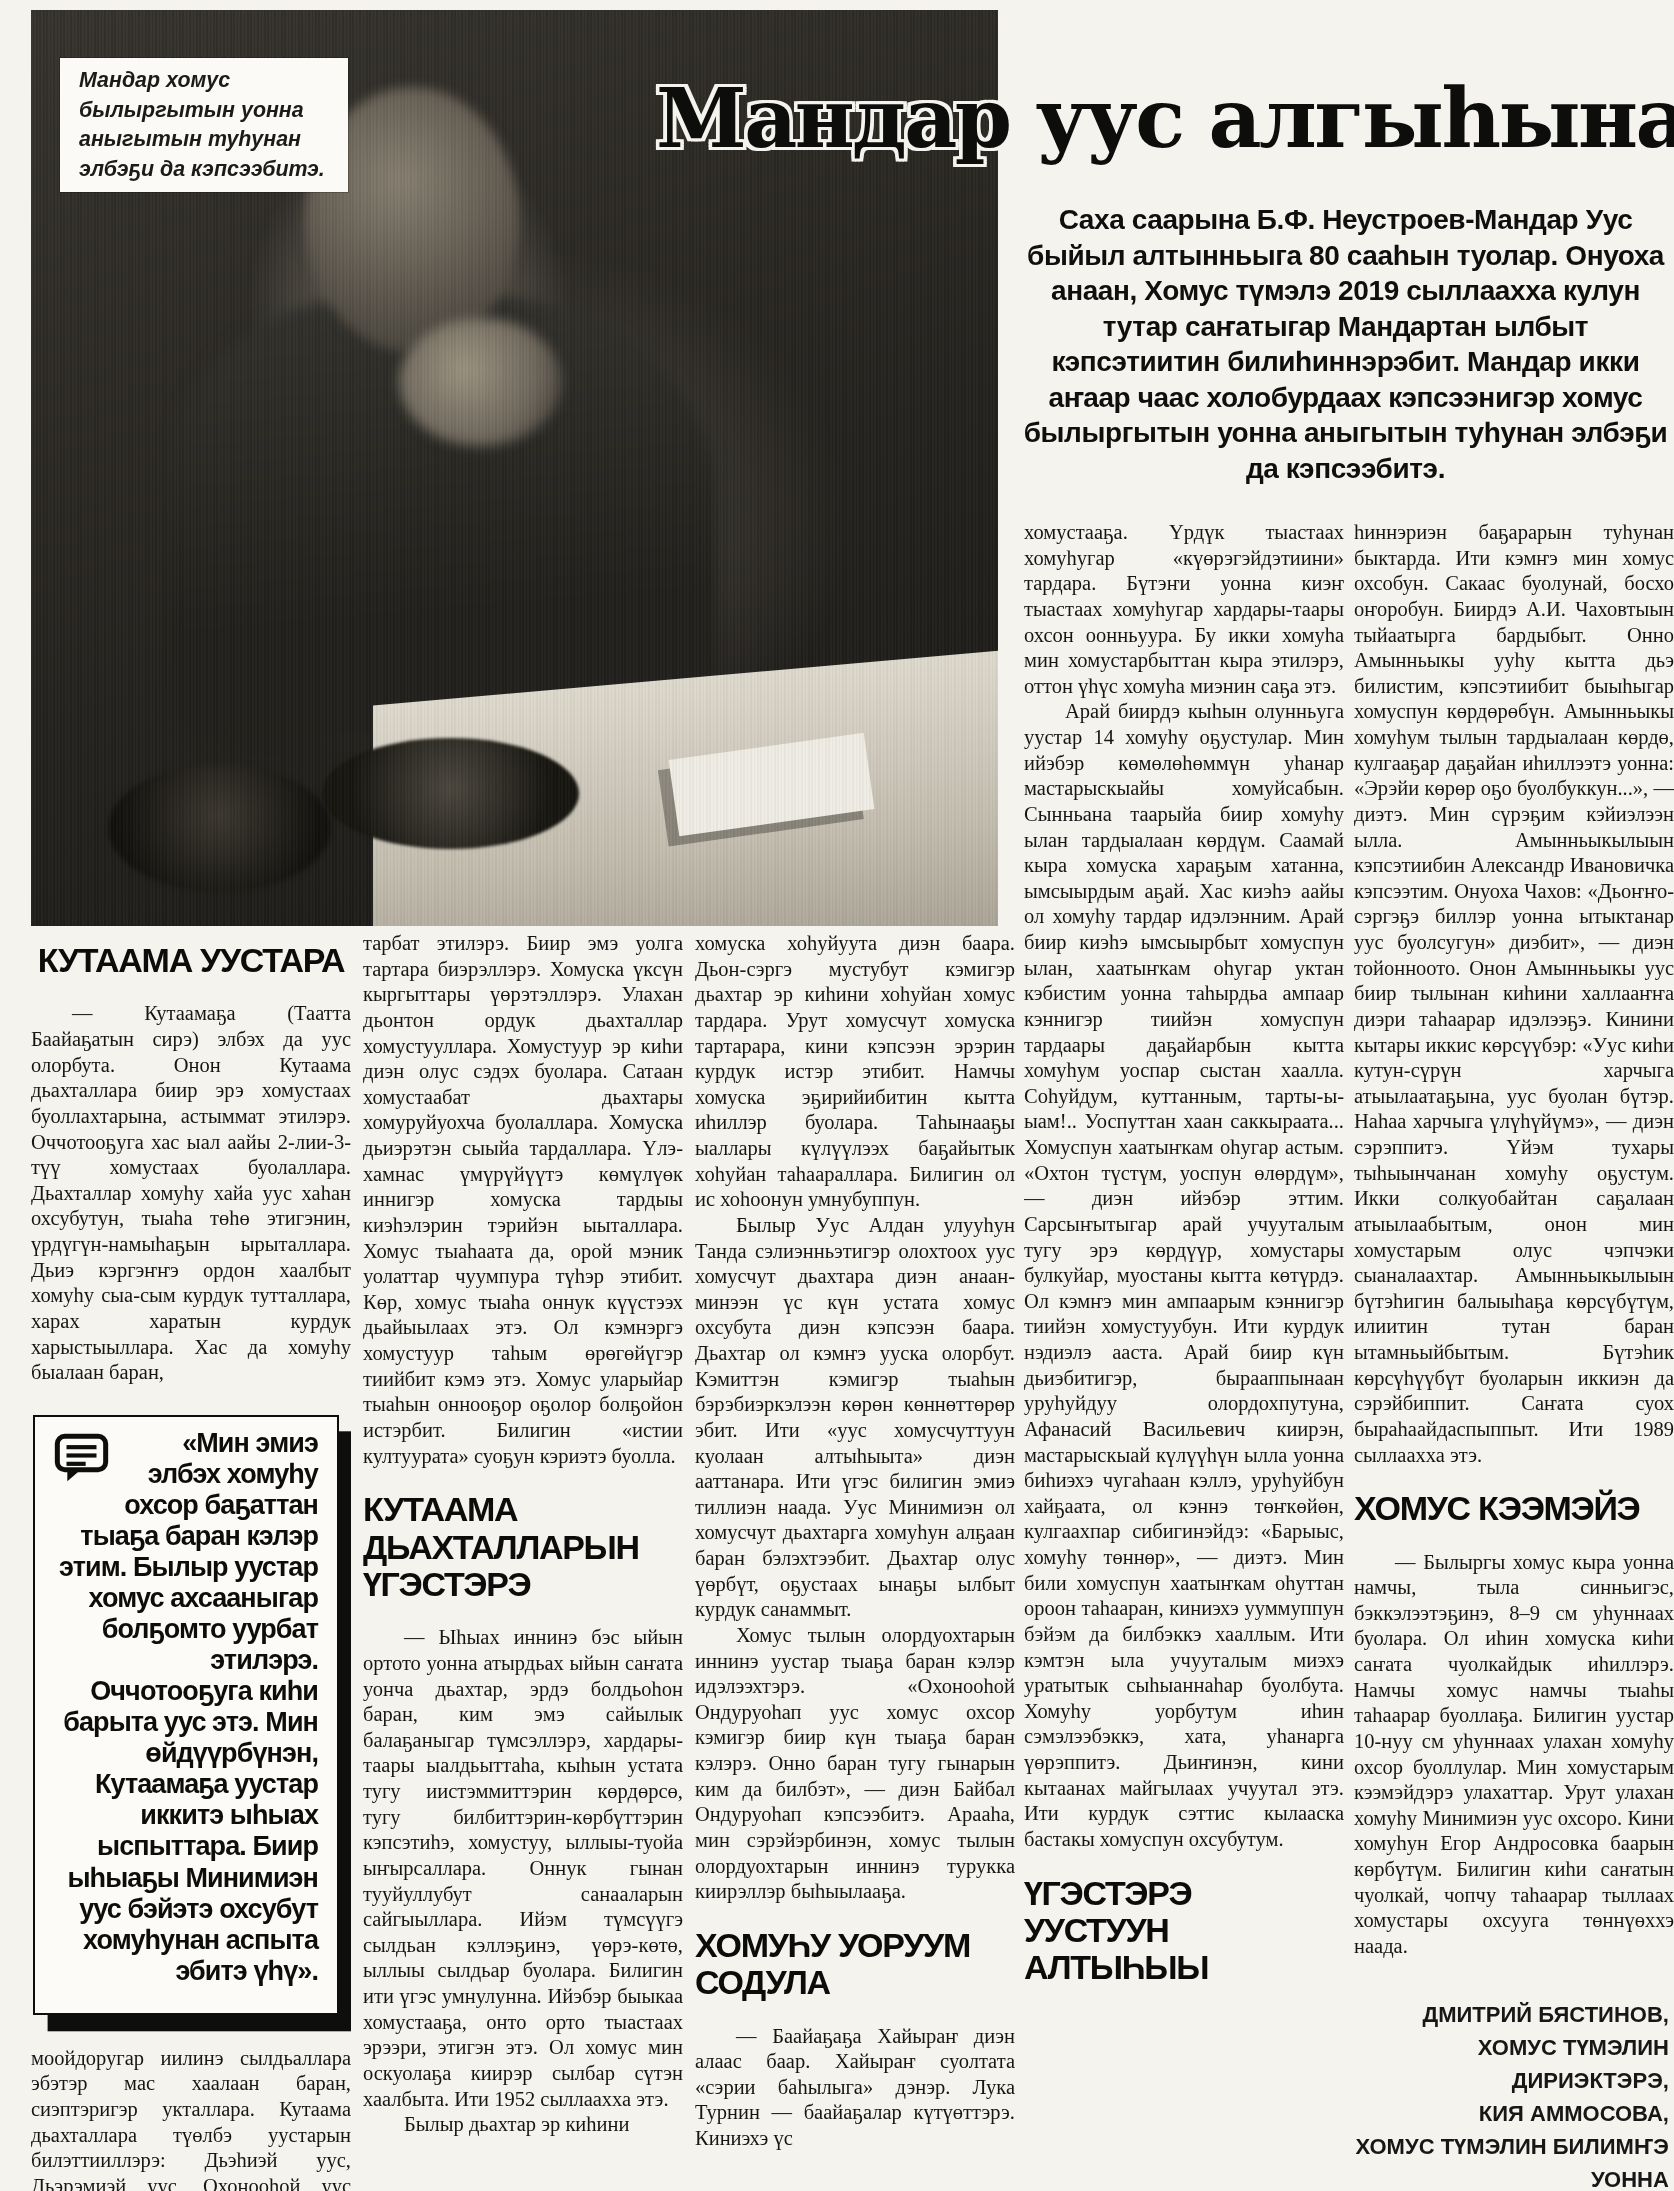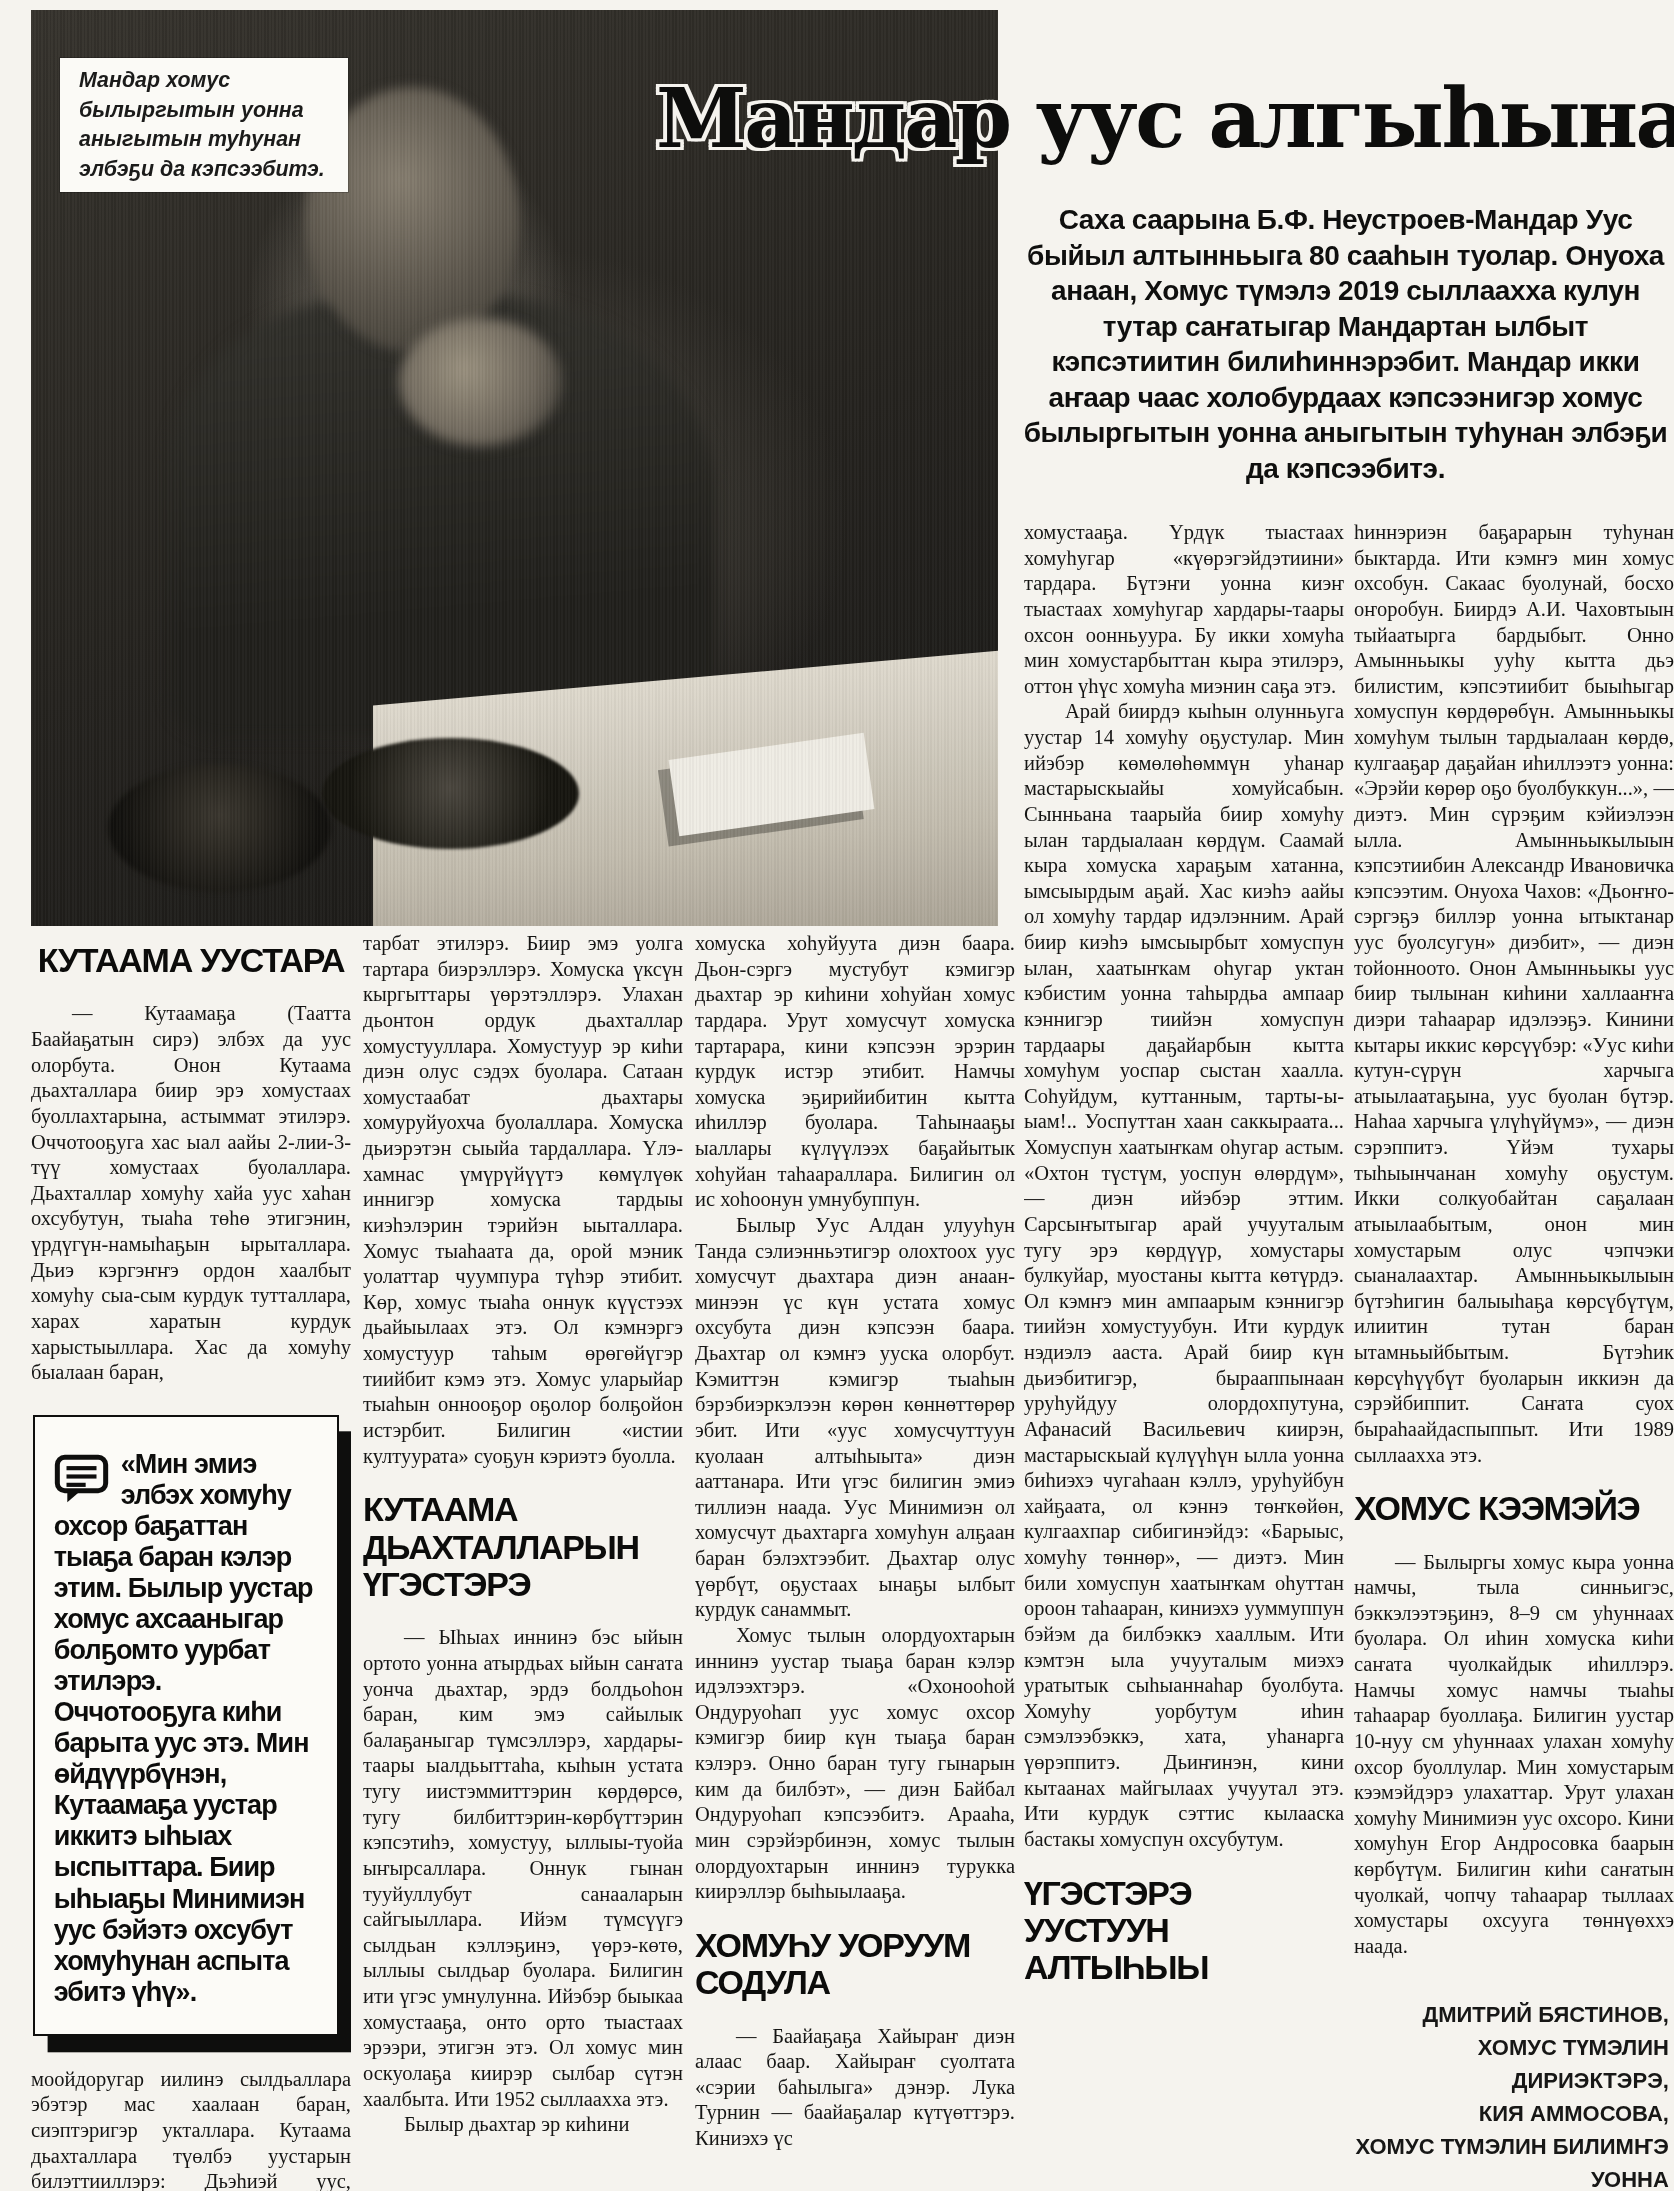--- a/index.html
+++ b/index.html
@@ -57,21 +57,21 @@
   #col-5{left:1354px;top:520px;height:1671px;}
 
   .sec-h{font-family:"Liberation Sans",sans-serif;font-weight:bold;font-size:34px;line-height:1.1;
       letter-spacing:-1.3px;color:#0c0c0b;margin:22px 0 22px 0;}
   .col > .sec-h:first-child{margin-top:5.1px;text-align:center;}
   .bp{font-size:20.5px;line-height:1.25;text-align:justify;margin:0;text-indent:41px;color:#151514;}
   .bp.ni{text-indent:0;}
 
   
   .pullquote{position:relative;margin:29px 12px 31px 1.7px;border:2.6px solid #0e0e0d;background:#fcfbf7;
-      box-shadow:14.6px 16.3px 0 0 #0e0e0d;padding:32px 19px 26px 19px;}
+      box-shadow:14.6px 16.3px 0 0 #0e0e0d;padding:11px 19px 26px 19px;text-align:right;}
   .pullquote .q-icon{float:left;width:55px;height:50px;margin:5.1px 12px 3.4px 0;}
   .pullquote .q-text{font-family:"Liberation Sans",sans-serif;font-weight:bold;font-size:27px;
       line-height:1.15;letter-spacing:-0.9px;color:#0d0d0c;}
 
   
   .credits{margin-top:38px;text-align:right;font-family:"Liberation Sans",sans-serif;font-weight:bold;
       font-size:22px;line-height:1.5;letter-spacing:0;color:#171716;padding-right:5.1px;}
 </style>
 </head>
 <body>

